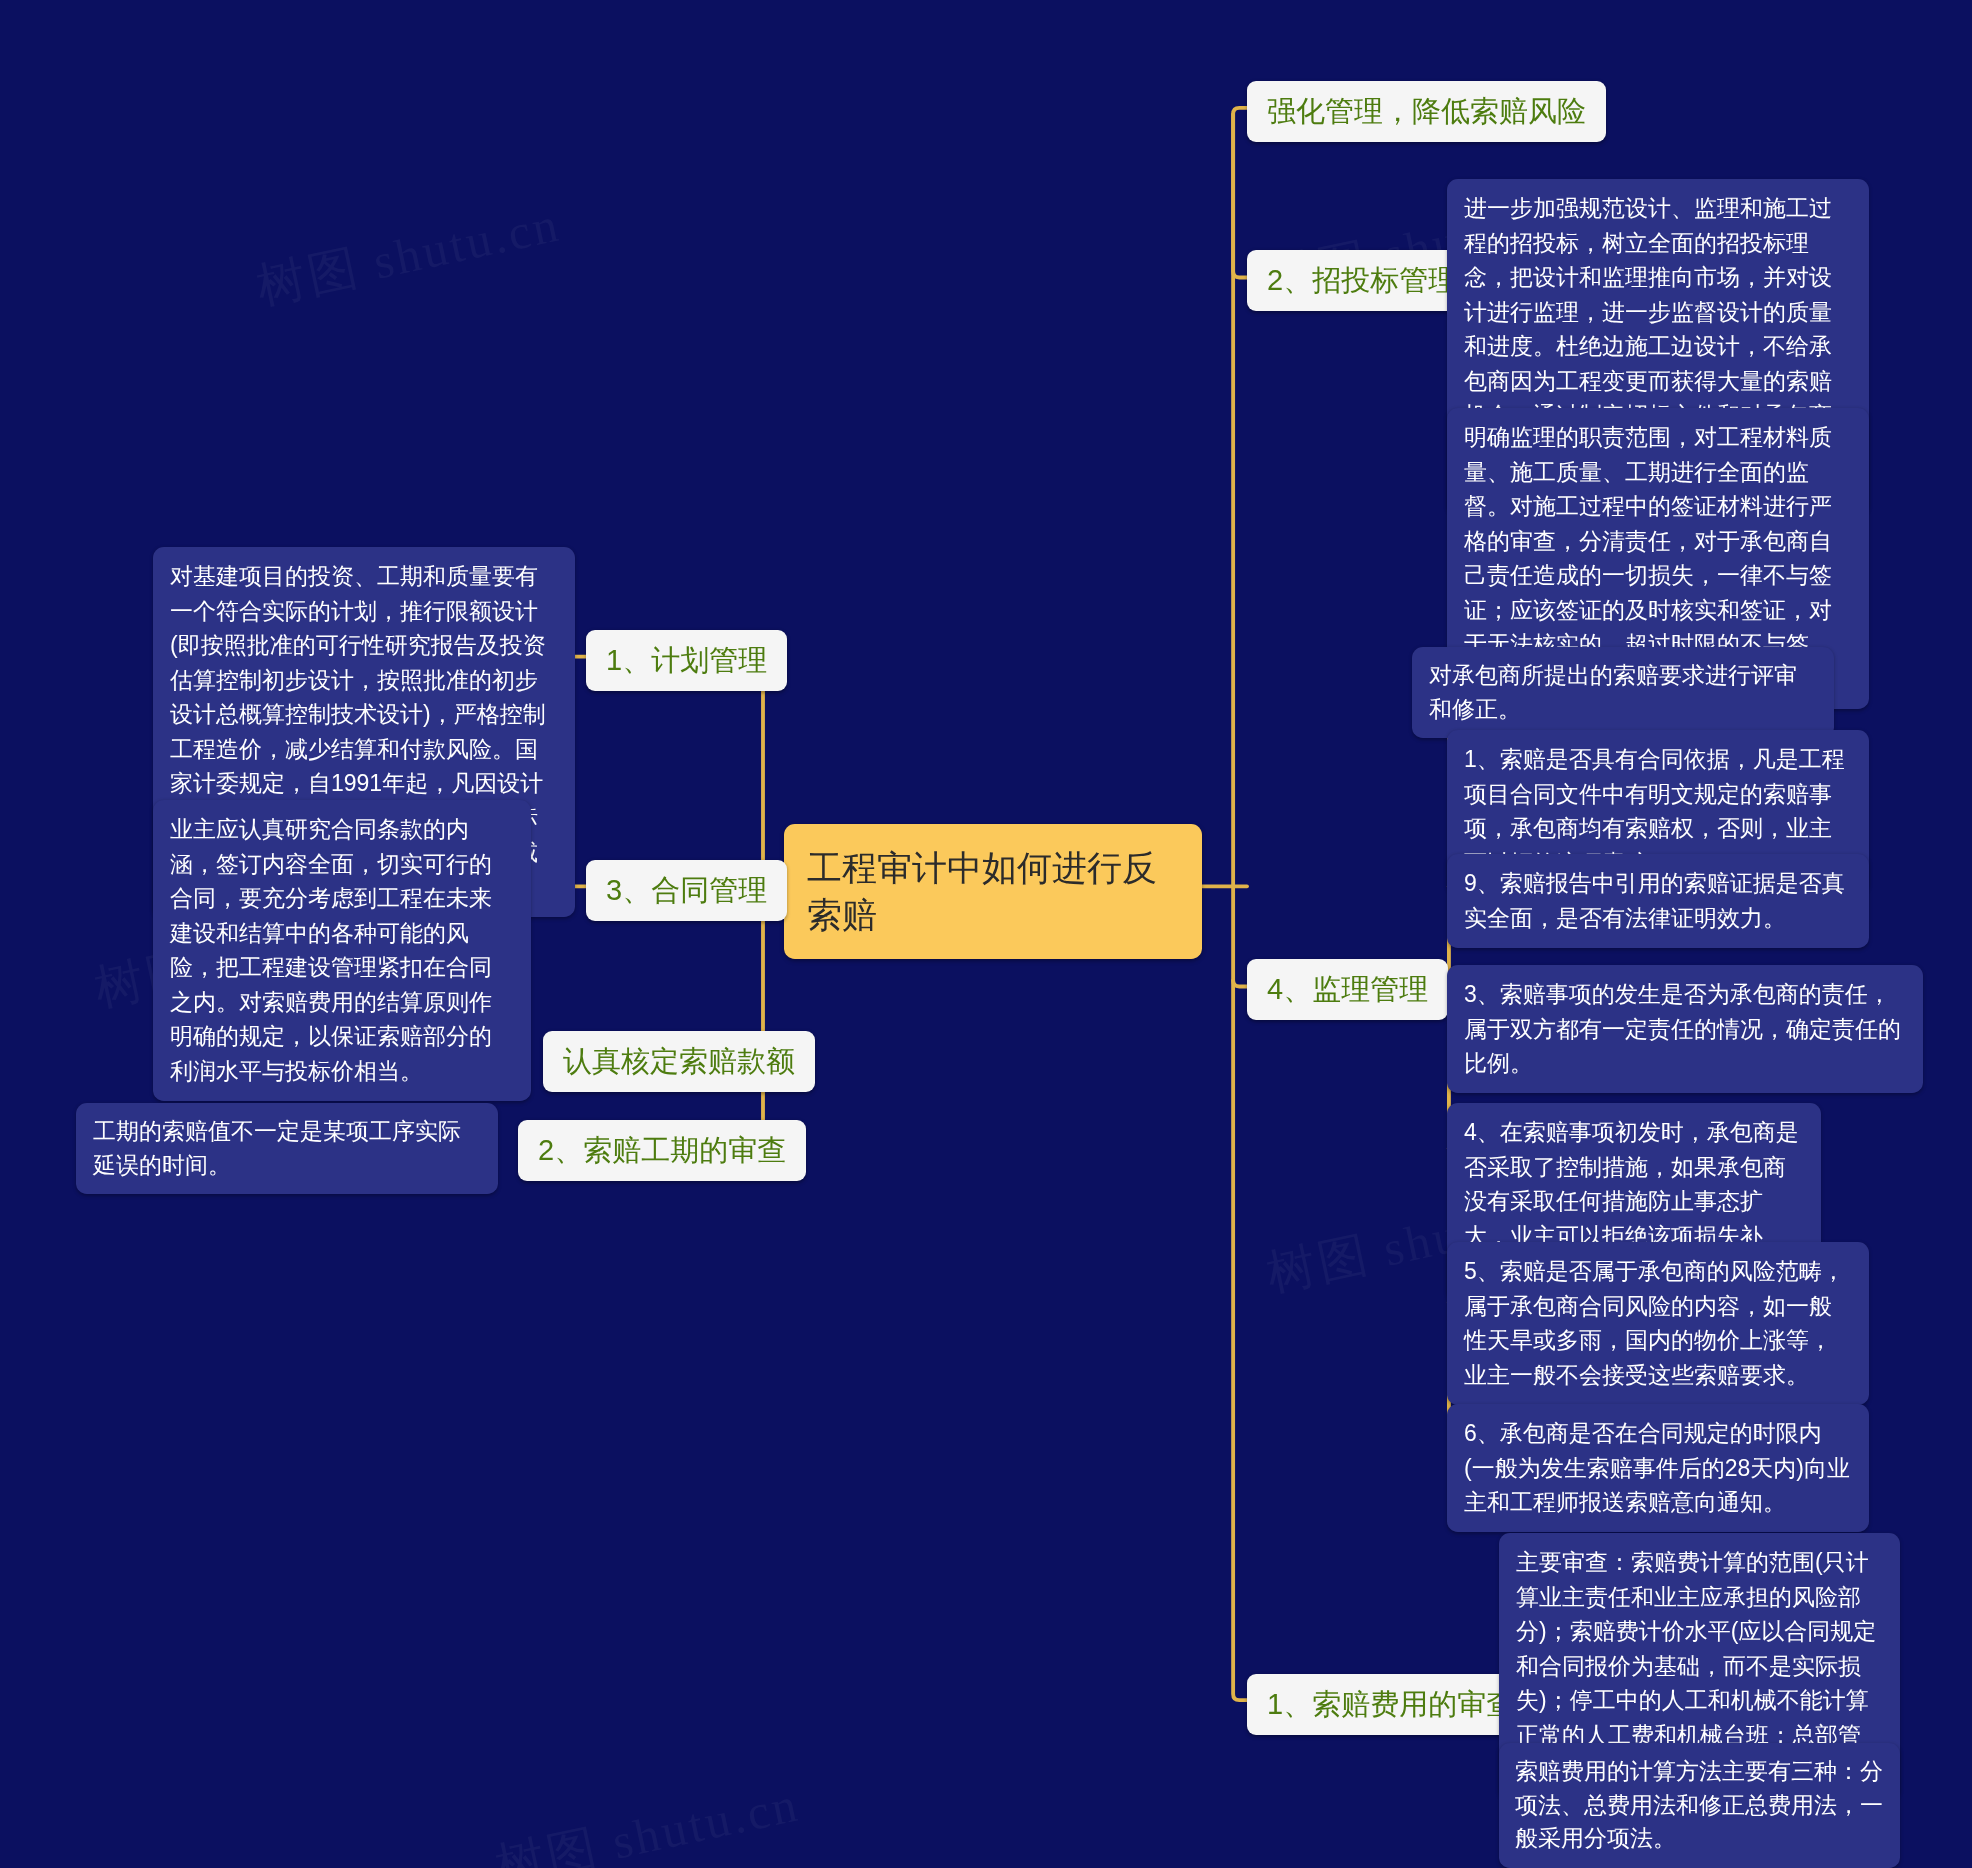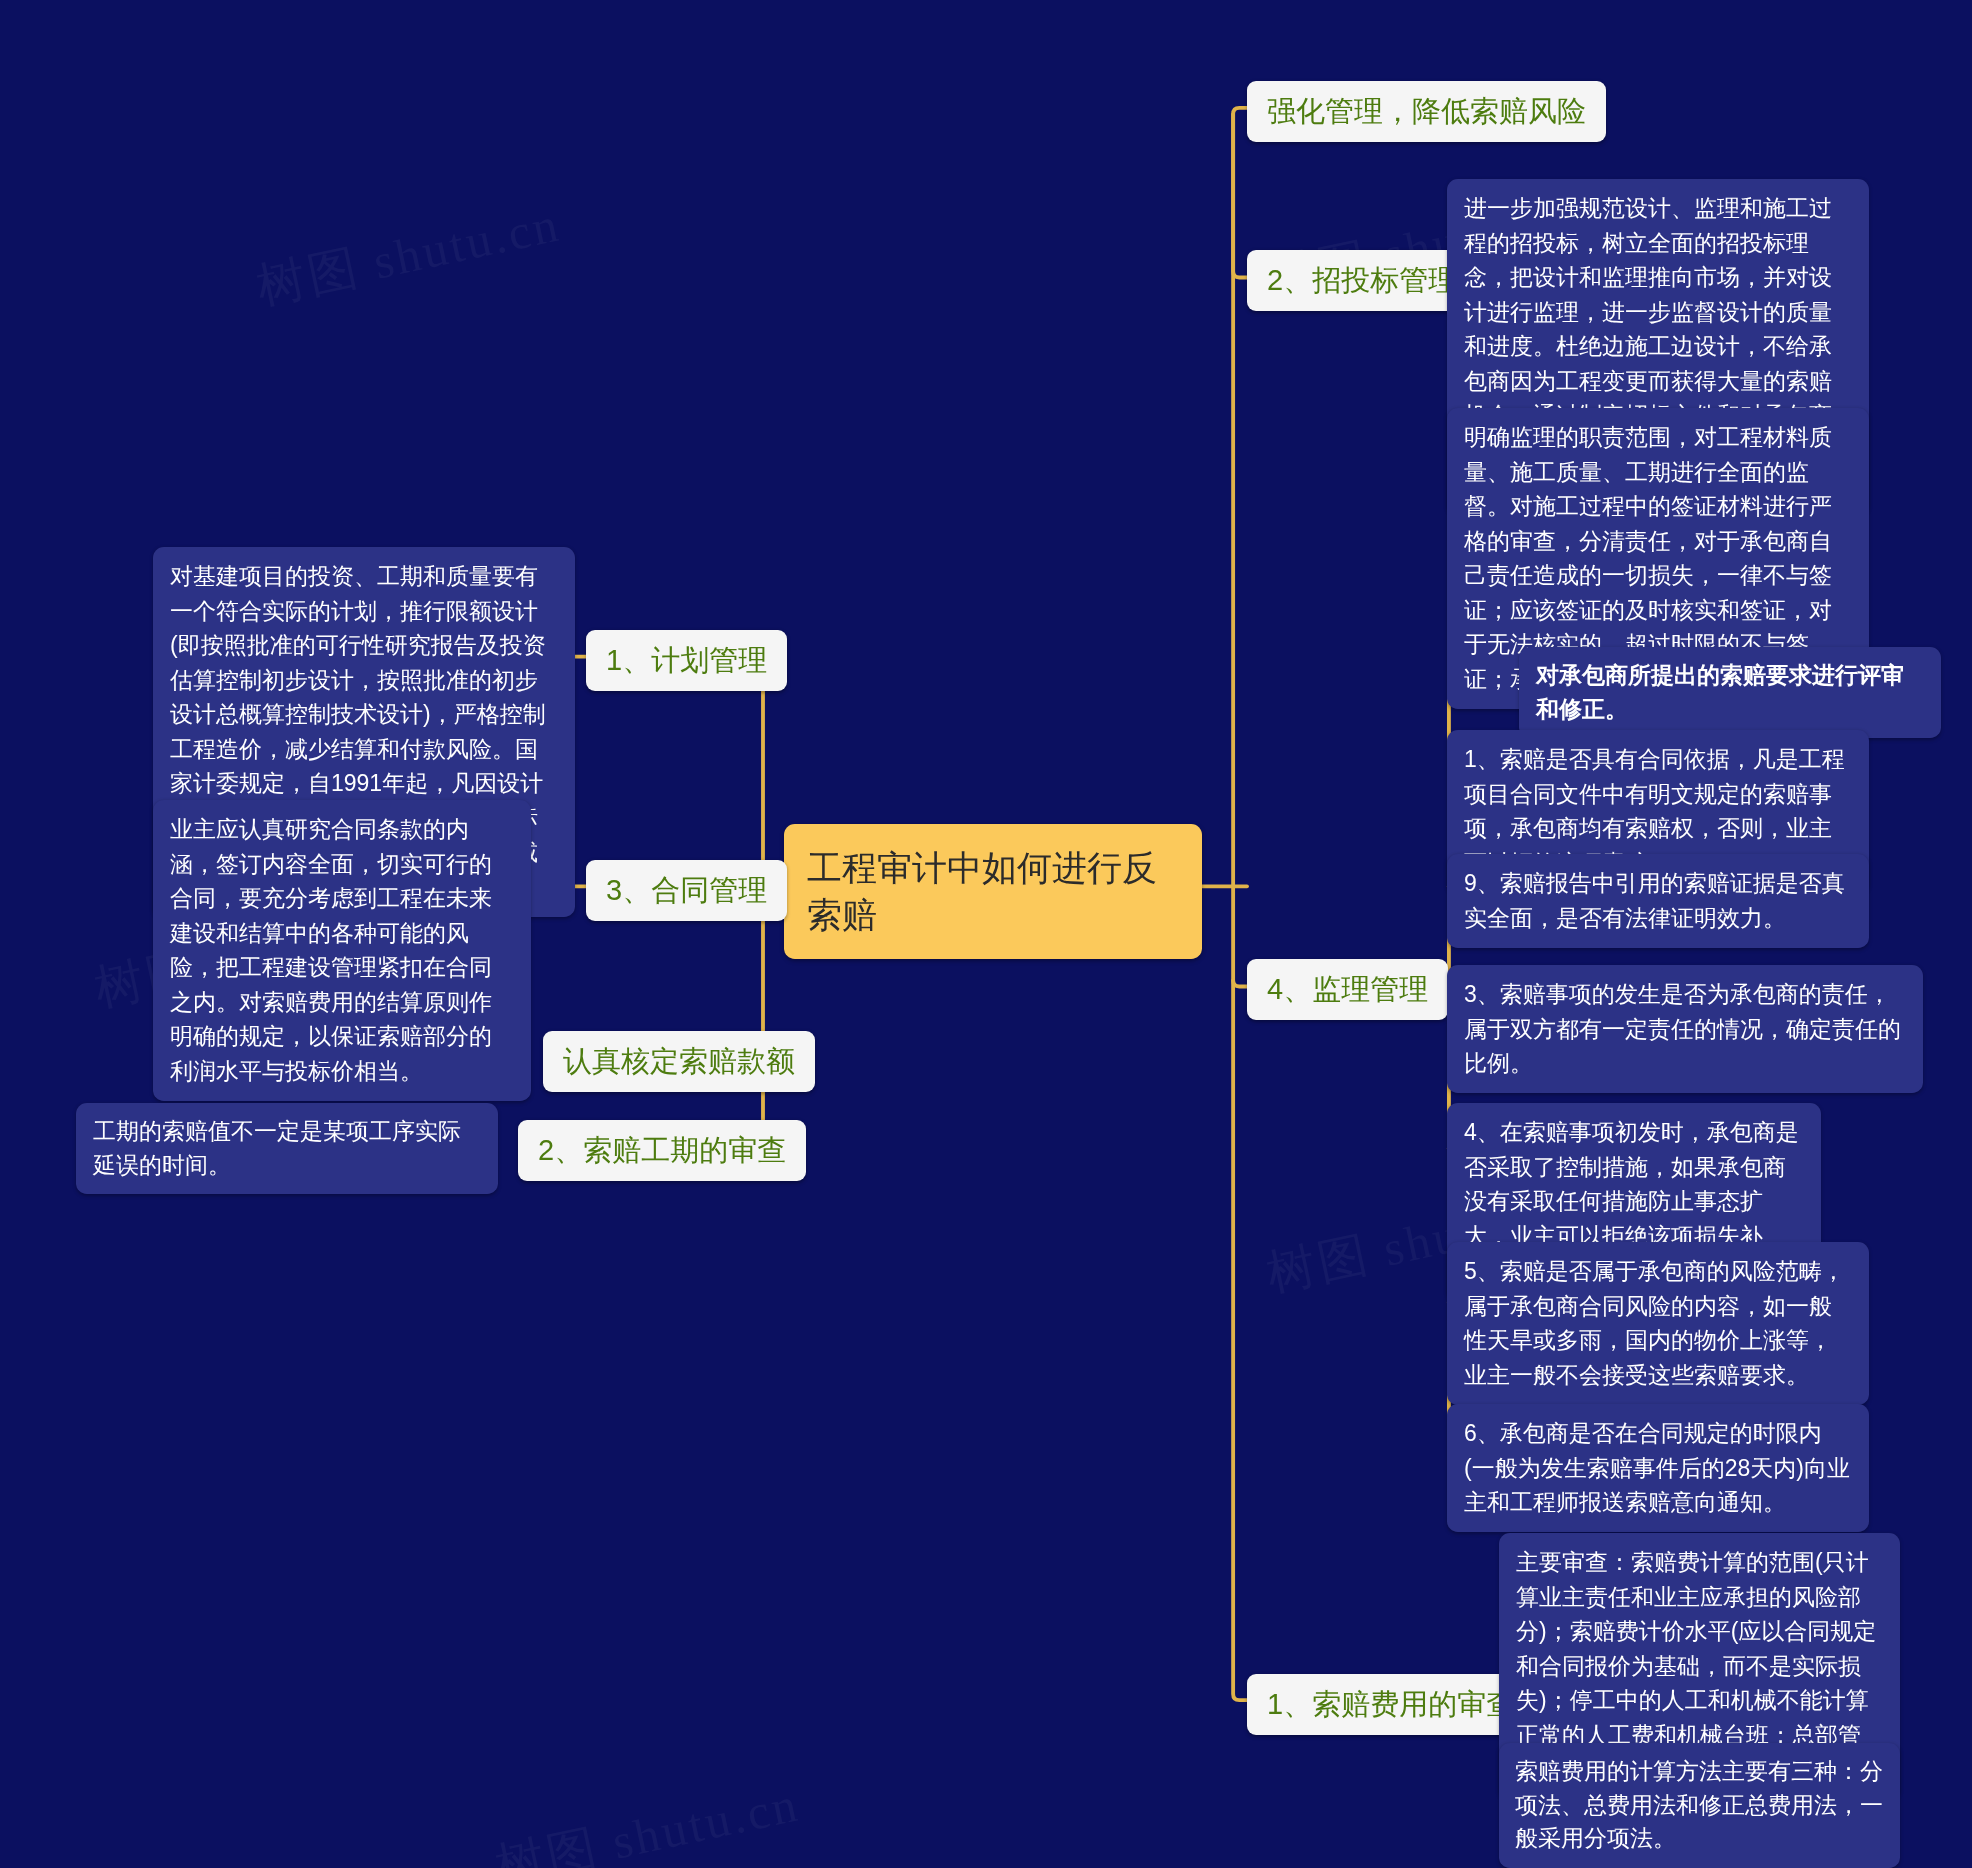--- a/index.html
+++ b/index.html
@@ -96,21 +96,21 @@
 <div class="node topic" style="left:518px;top:1120px;">2、索赔工期的审查</div>
 <div class="node leaf short" style="left:76px;top:1103px;width:422px;">工期的索赔值不一定是某项工序实际延误的时间。</div>
 
 <div class="node topic" style="left:1247px;top:81px;">强化管理，降低索赔风险</div>
 
 <div class="node topic" style="left:1247px;top:250px;">2、招投标管理</div>
 <div class="node leaf" style="left:1447px;top:179px;width:422px;">进一步加强规范设计、监理和施工过程的招投标，树立全面的招投标理念，把设计和监理推向市场，并对设计进行监理，进一步监督设计的质量和进度。杜绝边施工边设计，不给承包商因为工程变更而获得大量的索赔机会。通过制定招标文件和对承包商进行资格审查，把不合适的承包商和项目经理挡在投标的门外。</div>
 
 <div class="node topic" style="left:1247px;top:959px;">4、监理管理</div>
 <div class="node leaf" style="left:1447px;top:408px;width:422px;">明确监理的职责范围，对工程材料质量、施工质量、工期进行全面的监督。对施工过程中的签证材料进行严格的审查，分清责任，对于承包商自己责任造成的一切损失，一律不与签证；应该签证的及时核实和签证，对于无法核实的，超过时限的不与签证；承包商擅自变更的不与签证。</div>
-<div class="node leaf short" style="left:1519px;top:647px;width:422px;font-weight:bold;">对承包商所提出的索赔要求进行评审和修正。</div>
+<div class="node leaf short" style="left:1412px;top:647px;width:422px;">对承包商所提出的索赔要求进行评审和修正。</div>
 <div class="node leaf" style="left:1447px;top:730px;width:422px;">1、索赔是否具有合同依据，凡是工程项目合同文件中有明文规定的索赔事项，承包商均有索赔权，否则，业主可以拒绝这项索赔。</div>
 <div class="node leaf" style="left:1447px;top:854px;width:422px;">9、索赔报告中引用的索赔证据是否真实全面，是否有法律证明效力。</div>
 <div class="node leaf" style="left:1447px;top:965px;width:476px;">3、索赔事项的发生是否为承包商的责任，属于双方都有一定责任的情况，确定责任的比例。</div>
 <div class="node leaf" style="left:1447px;top:1103px;width:374px;">4、在索赔事项初发时，承包商是否采取了控制措施，如果承包商没有采取任何措施防止事态扩大，业主可以拒绝该项损失补偿。</div>
 <div class="node leaf" style="left:1447px;top:1242px;width:422px;">5、索赔是否属于承包商的风险范畴，属于承包商合同风险的内容，如一般性天旱或多雨，国内的物价上涨等，业主一般不会接受这些索赔要求。</div>
 <div class="node leaf" style="left:1447px;top:1404px;width:422px;">6、承包商是否在合同规定的时限内(一般为发生索赔事件后的28天内)向业主和工程师报送索赔意向通知。</div>
 
 <div class="node topic" style="left:1247px;top:1674px;">1、索赔费用的审查</div>
 <div class="node leaf" style="left:1499px;top:1533px;width:401px;">主要审查：索赔费计算的范围(只计算业主责任和业主应承担的风险部分)；索赔费计价水平(应以合同规定和合同报价为基础，而不是实际损失)；停工中的人工和机械不能计算正常的人工费和机械台班；总部管理费和利润要分清计算的条件。</div>
 <div class="node leaf short" style="left:1499px;top:1743px;width:401px;padding-left:16px;">索赔费用的计算方法主要有三种：分项法、总费用法和修正总费用法，一般采用分项法。</div>

